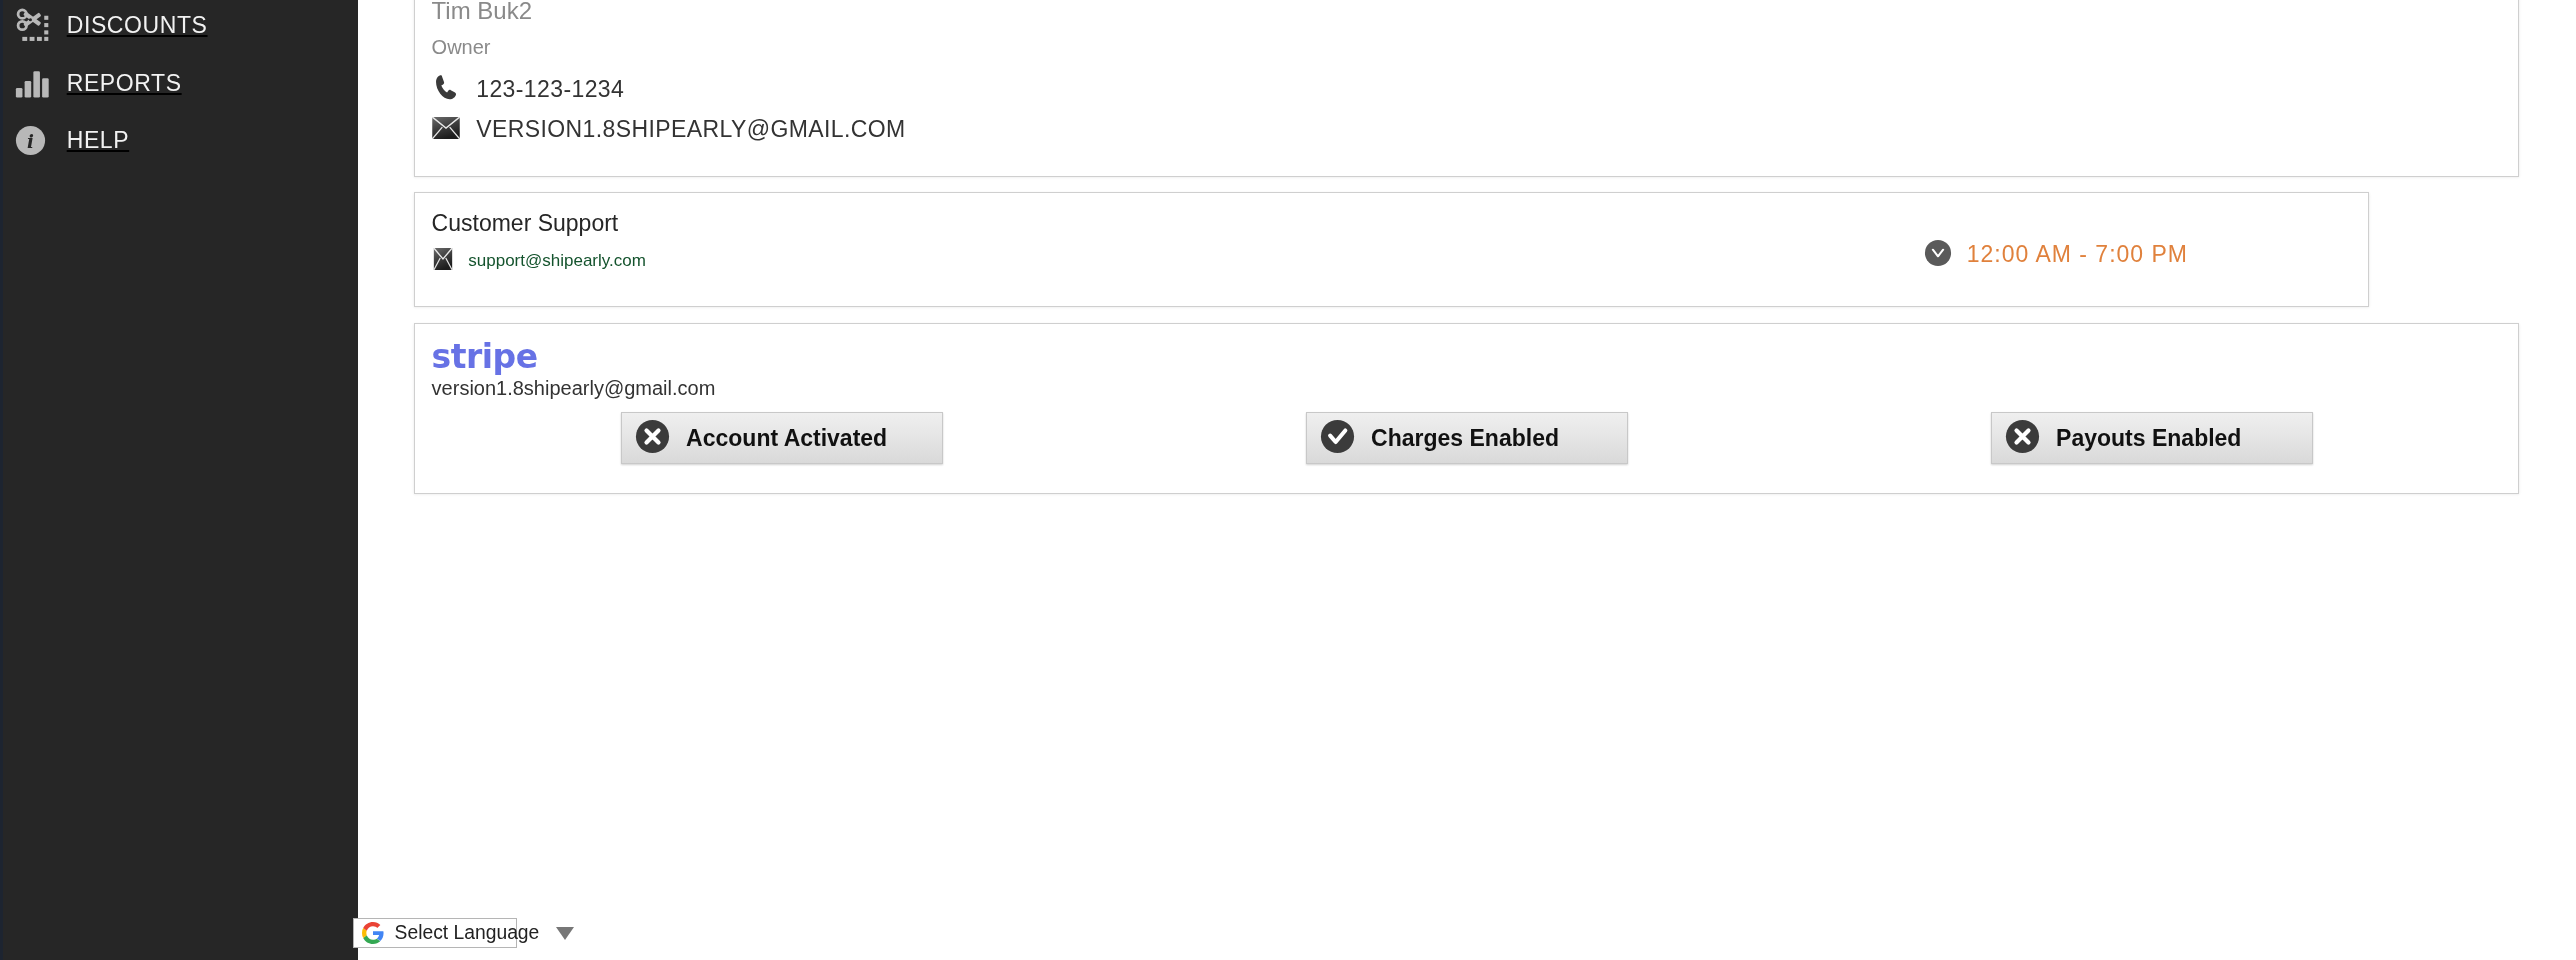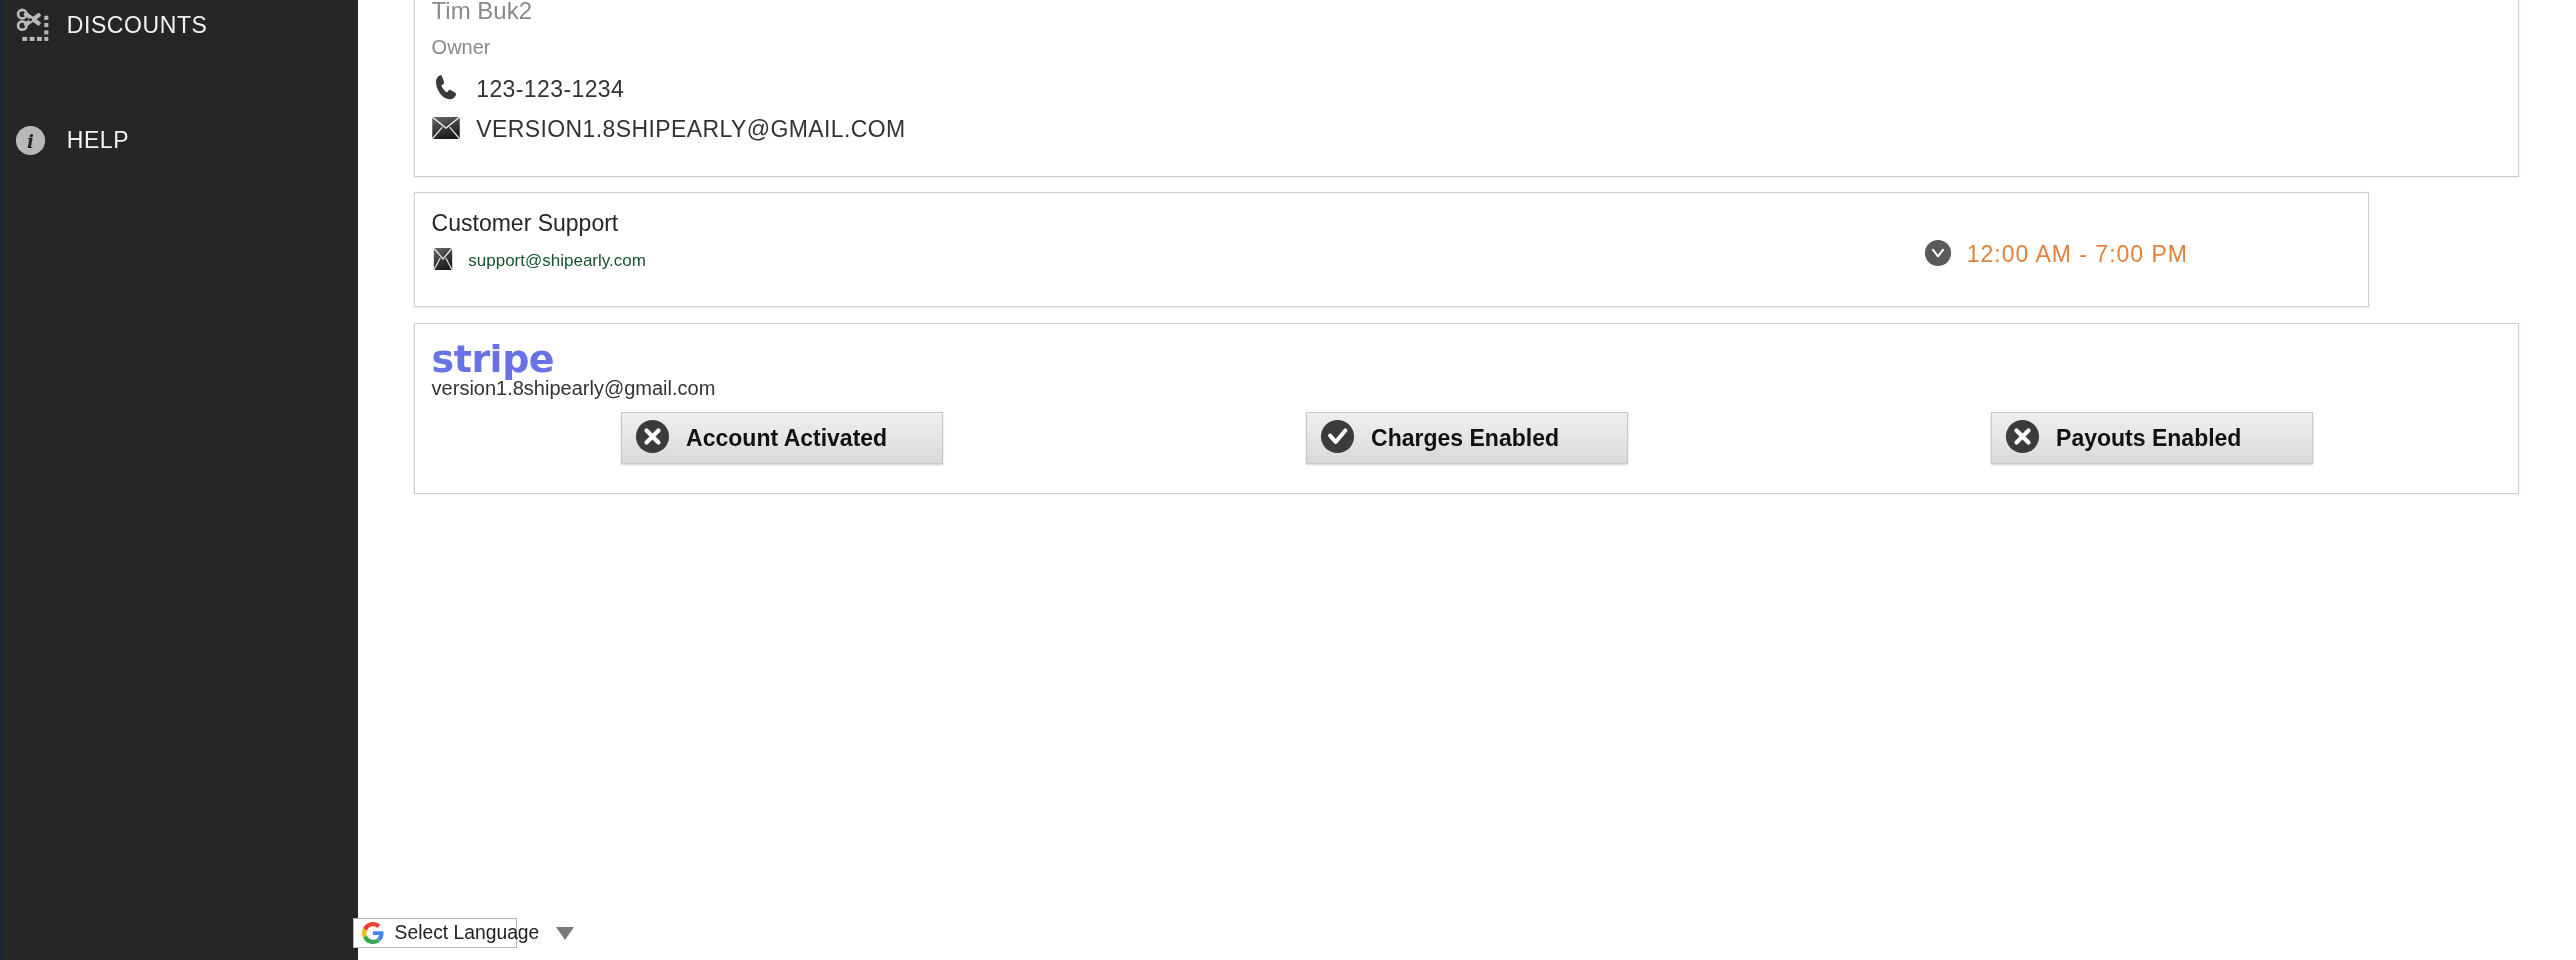--- a/index.html
+++ b/index.html
@@ -35,20 +35,21 @@
     z-index: 30;
   }
   .nav-item {
     position: absolute;
     left: 0;
     width: 358px;
     height: 44px;
     display: flex;
     align-items: center;
     cursor: pointer;
+    text-decoration: underline;
   }
   .nav-icon {
     width: 52px;
     min-width: 52px;
     margin-left: 14.7px;
     display: flex;
     align-items: center;
     justify-content: flex-start;
   }
   .nav-label {
@@ -155,21 +156,21 @@
   
   .card-stripe {
     left: 56px;
     top: 323px;
     width: 2105px;
     height: 171px;
   }
   .stripe-logo {
     position: absolute;
     left: 16.6px; top: 13px;
-    font-size: 38px;
+    font-size: 33px;
     font-weight: bold;
     color: #6772e5;
     letter-spacing: -0.5px;
     font-family: "DejaVu Sans", sans-serif;
   }
   .stripe-email {
     position: absolute;
     left: 16.6px; top: 53px;
     font-size: 20px;
     color: #333333;
@@ -262,20 +263,33 @@
           <rect x="36" y="38" width="5" height="5"></rect>
           <rect x="27" y="38" width="6" height="5"></rect>
           <rect x="18" y="38" width="6" height="5"></rect>
           <rect x="9" y="38" width="6" height="5"></rect>
         </g>
       </svg>
     </span>
     <span class="nav-label">DISCOUNTS</span>
   </div>
 
+  <div class="nav-item" style="top:61px;">
+    <span class="nav-icon">
+      <svg width="35" height="31" viewBox="0 0 40 34">
+        <g fill="#b8b8b8">
+          <rect x="1" y="22" width="7.5" height="11" rx="1.5"></rect>
+          <rect x="11" y="14" width="7.5" height="19" rx="1.5"></rect>
+          <rect x="21" y="3" width="7.5" height="30" rx="1.5"></rect>
+          <rect x="31" y="11" width="7.5" height="22" rx="1.5"></rect>
+        </g>
+      </svg>
+    </span>
+    <span class="nav-label">REPORTS</span>
+  </div>
 
   <div class="nav-item" style="top:118px;">
     <span class="nav-icon">
       <svg width="31" height="31" viewBox="0 0 34 34">
         <circle cx="17" cy="17" r="16" fill="#b8b8b8"></circle>
         <text x="17" y="25" font-family="DejaVu Serif, serif" font-size="20" font-style="italic" font-weight="bold" fill="#262626" text-anchor="middle">i</text>
       </svg>
     </span>
     <span class="nav-label">HELP</span>
   </div>

